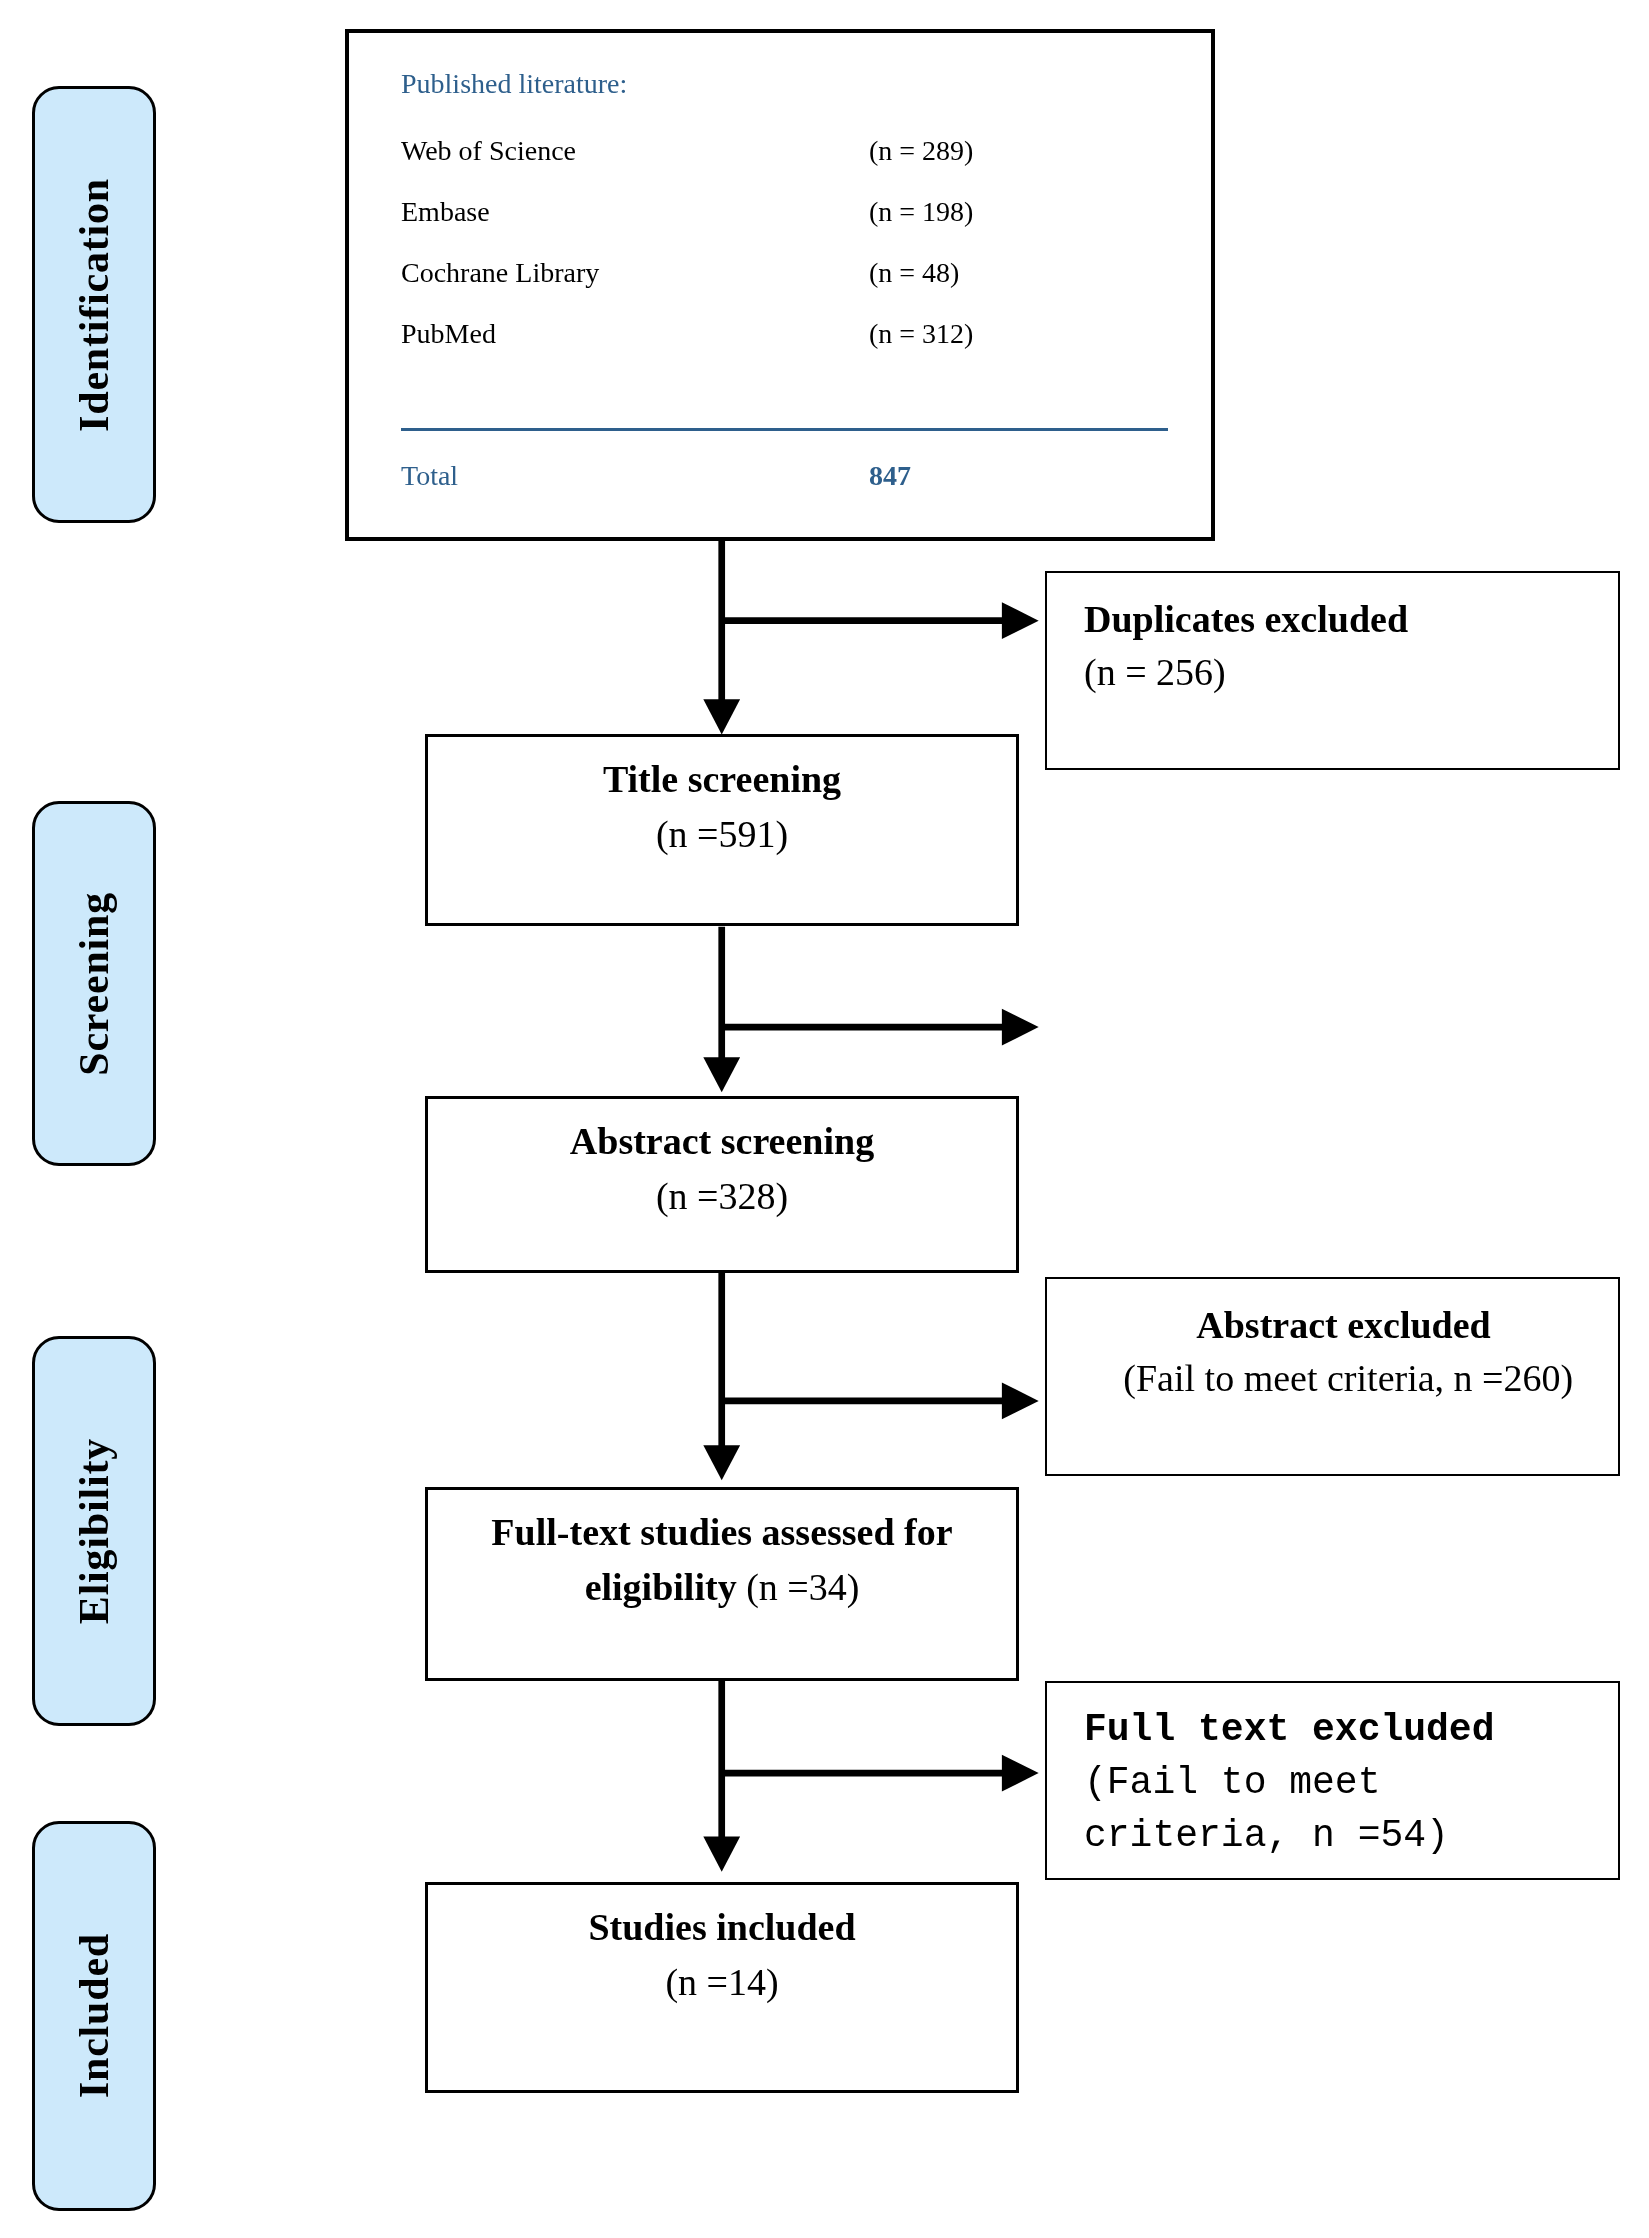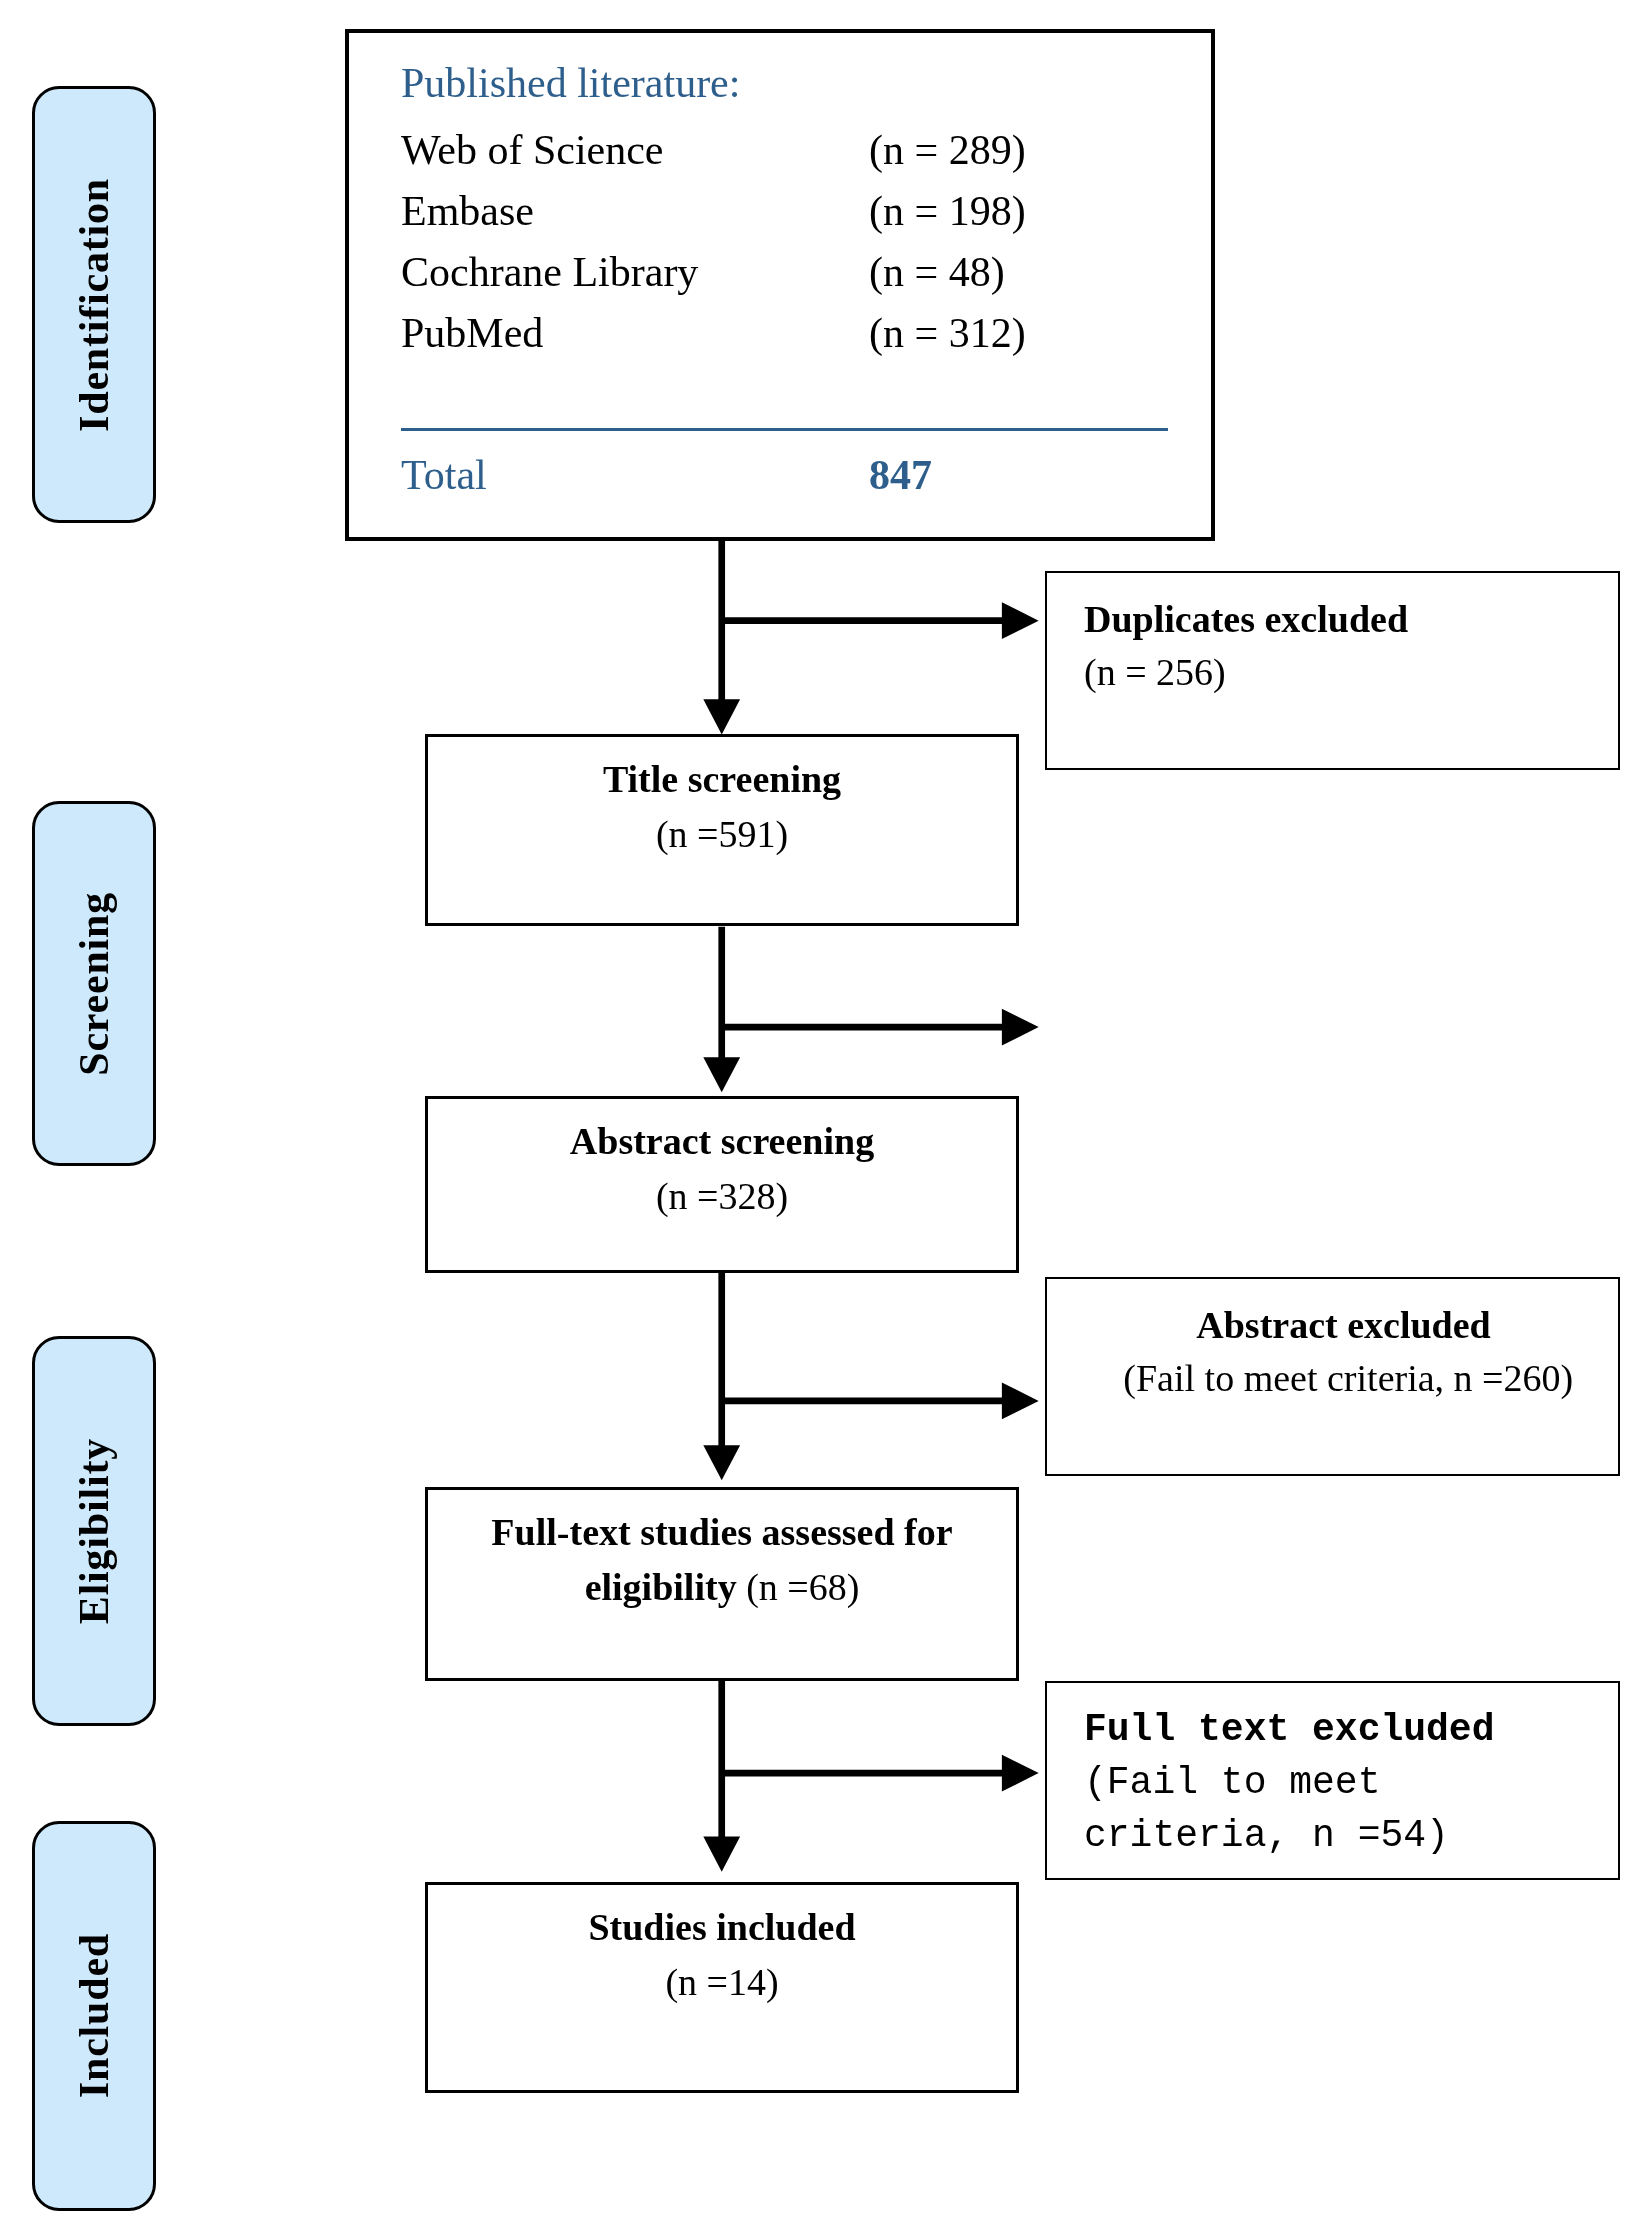--- a/index.html
+++ b/index.html
@@ -44,21 +44,21 @@
 
   
   #sources-box {
     position: absolute;
     left: 345px; top: 29px;
     width: 870px; height: 512px;
     border: 4.2px solid #000;
     background: #fff;
     box-sizing: border-box;
     padding: 22px 43px 0 52px;
-    font-size: 42px;
+    font-size: 28px;
   }
   .sources-title {
     color: #2e5f8c;
     line-height: 57px;
     margin-bottom: 8.4px;
   }
   .source-row {
     display: grid;
     grid-template-columns: 468px auto;
     line-height: 61px;
@@ -171,21 +171,21 @@
   <div class="flow-box" id="box-title-screening">
     <div class="line1">Title screening</div>
     <div class="line2">(n =591)</div>
   </div>
   <div class="flow-box" id="box-abstract-screening">
     <div class="line1">Abstract screening</div>
     <div class="line2">(n =328)</div>
   </div>
   <div class="flow-box" id="box-fulltext">
     <div class="line1">Full-text studies assessed for</div>
-    <div class="line2"><span class="bold-inline">eligibility</span><span> (n =68)</span></div>
+    <div class="line2"><span class="bold-inline">eligibility</span><span> (n =34)</span></div>
   </div>
   <div class="flow-box" id="box-studies-included">
     <div class="line1">Studies included</div>
     <div class="line2">(n =14)</div>
   </div>
 
   <div class="excl-box" id="box-duplicates-excluded">
     <div class="x-line1">Duplicates excluded</div>
     <div class="x-line2">(n = 256)</div>
   </div>

